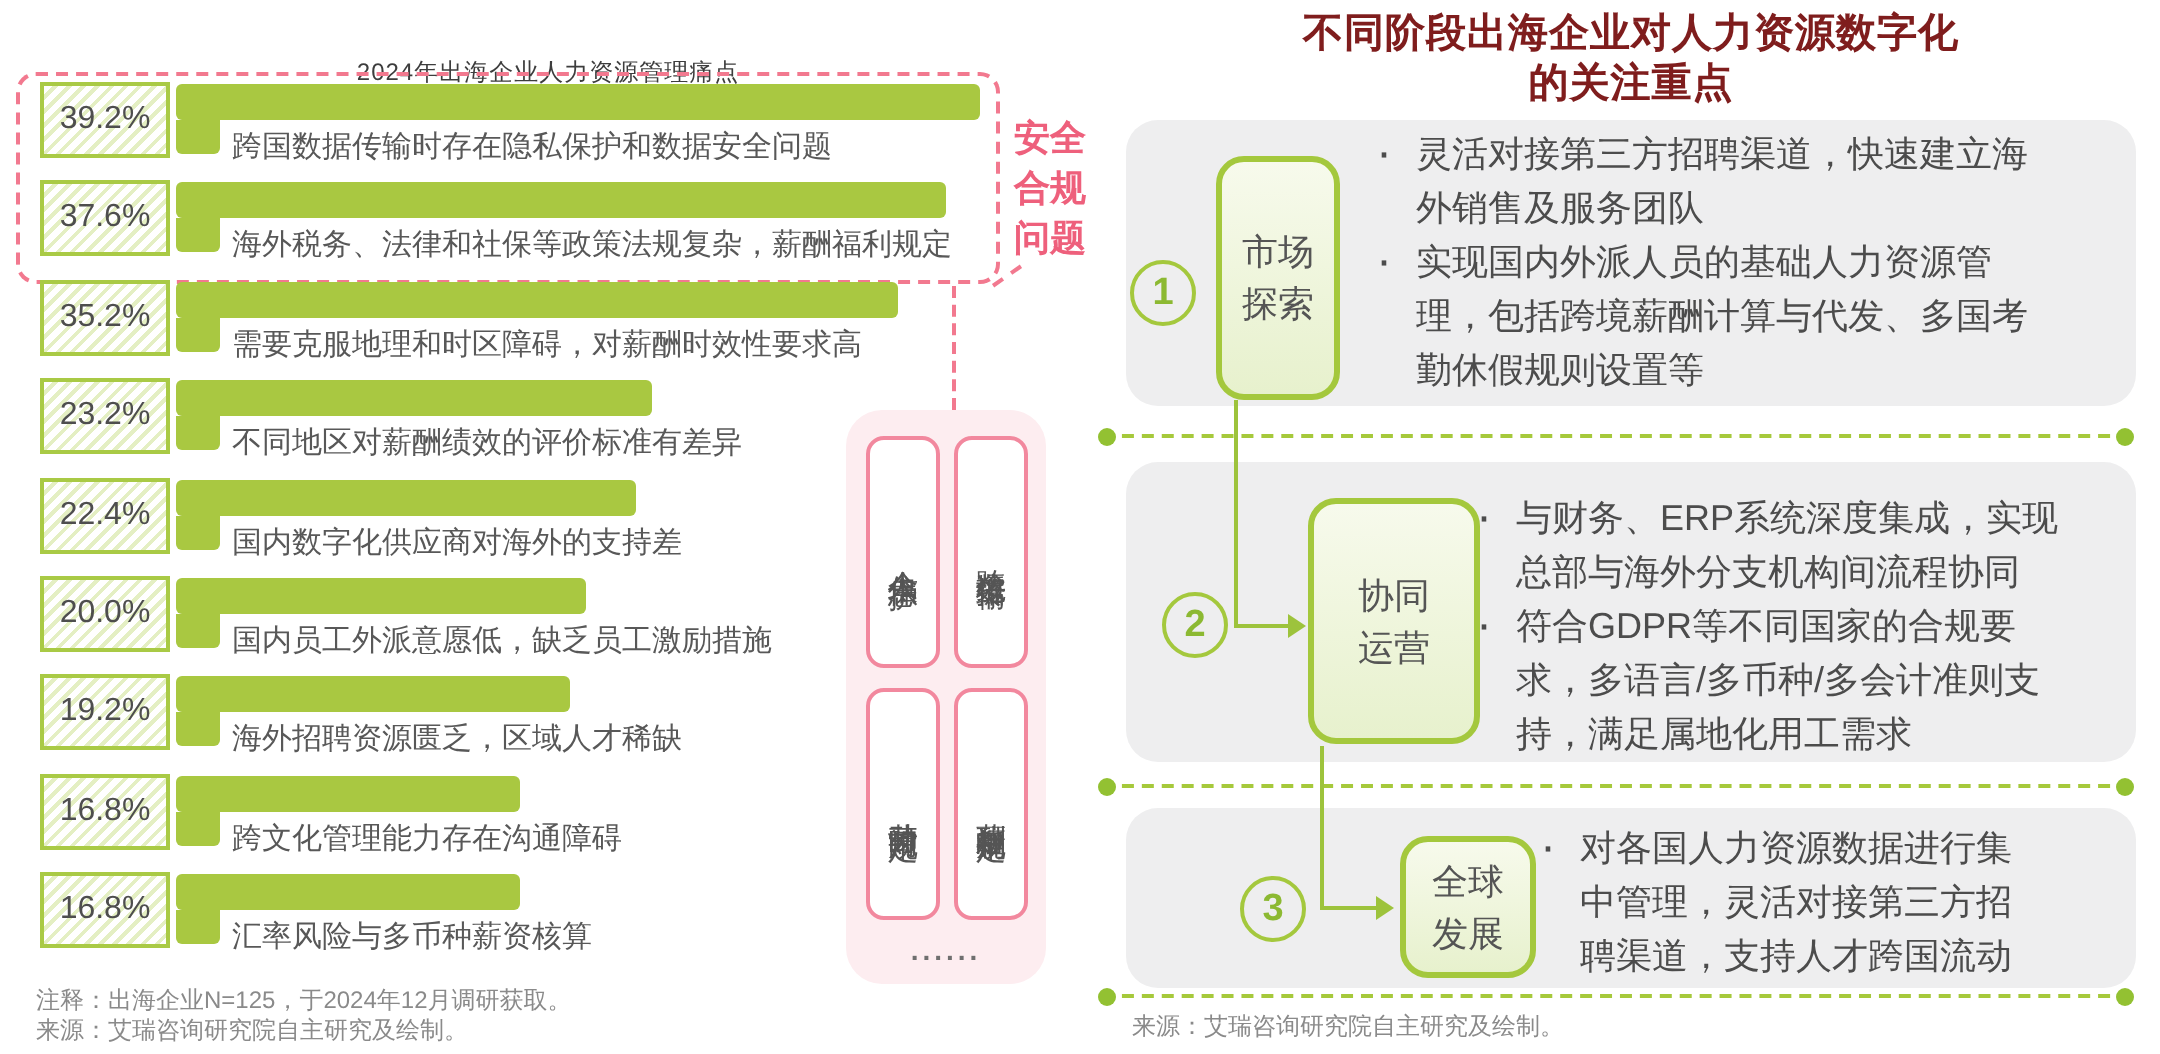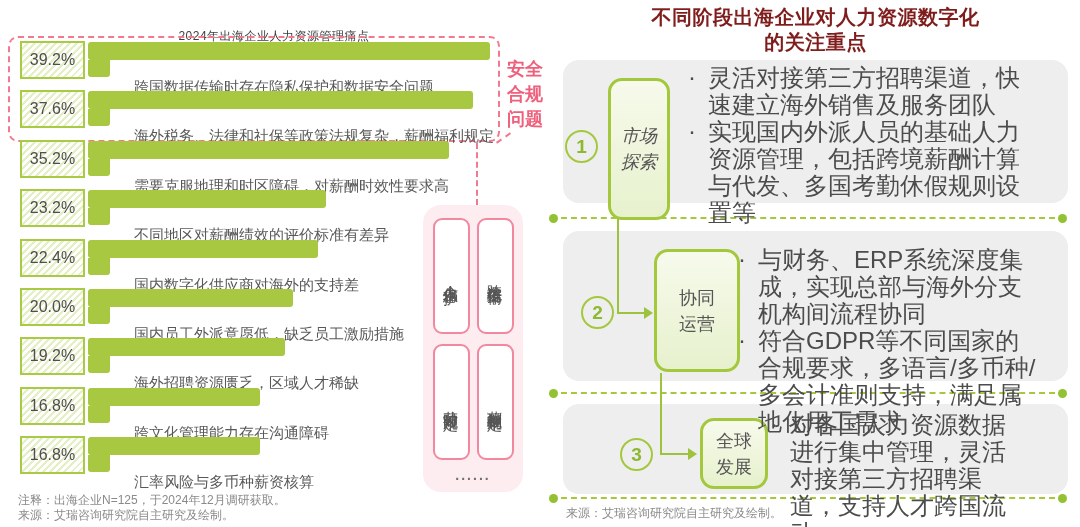--- a/index.html
+++ b/index.html
@@ -13,21 +13,21 @@
 
   .rows { position:absolute; left:20px; top:41px; display:flex; flex-direction:column; }
   .bar-row { display:flex; align-items:flex-start; height:49.4px; }
   .pct-box { width:65px; height:38px; flex-shrink:0; border:2px solid #a9ca45; border-radius:0;
              background:repeating-linear-gradient(135deg,#ffffff 0 3px,#e4efc3 3px 5px);
              color:#4e4e4e; font-size:16px; display:flex; align-items:center; justify-content:center; }
   .bar-wrap { margin-left:3px; padding-top:1px; }
   .bar { height:18px; background:#a9c841; border-radius:3px; }
   .bar-foot { display:flex; align-items:flex-start; }
   .bar-tab { width:22px; height:17px; background:#a9c841; border-radius:0 0 3px 3px; flex-shrink:0; }
-  .bar-cat { margin-left:24px; padding-top:18px; font-size:15px; color:#585858; white-space:nowrap; }
+  .bar-cat { margin-left:6px; padding-top:4px; font-size:15px; color:#585858; white-space:nowrap; }
 
   .hl-box { position:absolute; left:8px; top:36px; width:492px; height:106px;
             border:2px dashed #f2798f; border-radius:10px; }
   .hl-label { position:absolute; left:504px; top:57px; width:42px; text-align:center;
               color:#ee607c; font-weight:bold; font-size:18px; line-height:25px; }
   .hl-diag { position:absolute; left:495px; top:137px; width:17px; height:0;
              border-top:2px dashed #f2798f; transform:rotate(-35deg); }
   .hl-vline { position:absolute; left:476px; top:143px; height:62px; width:0;
               border-left:2px dashed #f2798f; }
 
@@ -58,26 +58,26 @@
 
   .stage-num { position:absolute; width:33px; height:33px; border:2.5px solid #a4c83d; border-radius:50%;
                color:#8cb932; font-size:19px; font-weight:bold;
                display:flex; align-items:center; justify-content:center; }
   #num1 { left:565px; top:130px; } #num2 { left:581px; top:296px; } #num3 { left:620px; top:438px; }
 
   .stage-box { position:absolute; border:3px solid #a4c83d; border-radius:14px;
                background:linear-gradient(180deg,#f7faec 0%,#e7f1cd 100%);
                display:flex; flex-direction:column; align-items:center; justify-content:center;
                font-size:18px; color:#555555; line-height:26px; font-weight:500; text-align:center; }
-  #box1 { left:608px; top:78px;  width:62px; height:142px;font-style:italic; }
+  #box1 { left:608px; top:78px;  width:62px; height:122px; }
   #box2 { left:654px; top:249px; width:86px; height:123px; }
   #box3 { left:700px; top:418px; width:68px; height:71px; }
 
   .bullets { position:absolute; list-style:none; }
-  .bullets li { position:relative; padding-left:22px; font-size:24px; line-height:27px; color:#4c4c4c; }
+  .bullets li { position:relative; padding-left:22px; font-size:18px; line-height:27px; color:#4c4c4c; }
   .bullets li::before { content:"·"; position:absolute; left:2px; top:-1px; font-size:24px; color:#4c4c4c; }
   #t1 { left:686px; top:64px;  width:334px; }
   #t2 { left:736px; top:246px; width:302px; }
   #t3 { left:768px; top:411px; width:247px; }
 
   .connector-svg { position:absolute; left:0; top:0; pointer-events:none; }
 
   .r-source { position:absolute; left:566px; top:505px; font-size:12px; color:#8a8a8a; }
 </style>
 </head>

